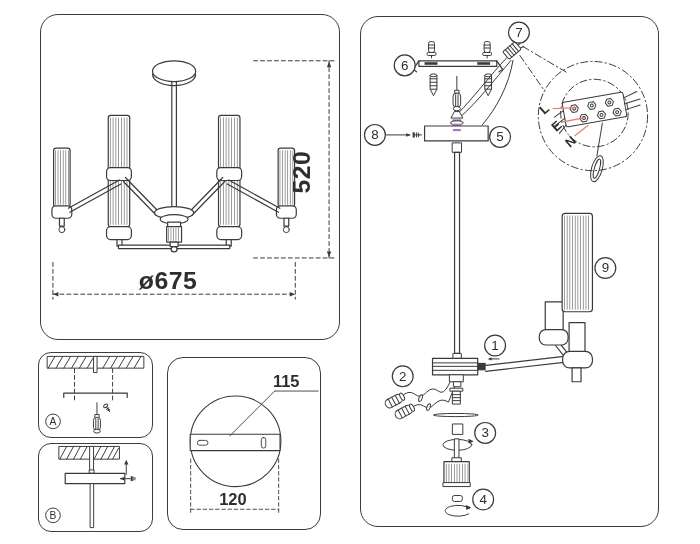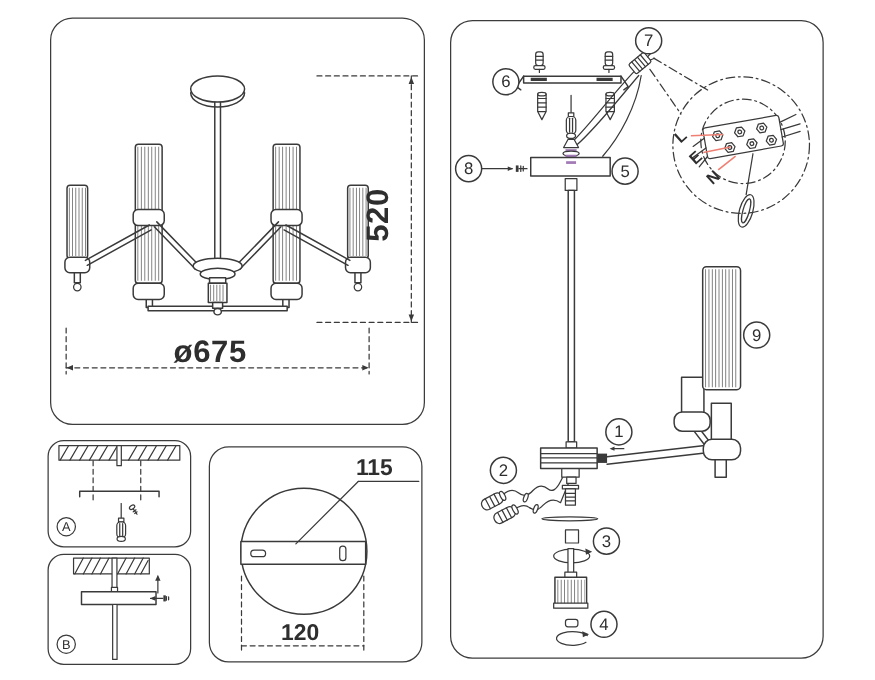--- a/index.html
+++ b/index.html
@@ -170,21 +170,21 @@
         <line x1="96" y1="34" x2="96" y2="37" class="ln thin"></line>
         <line x1="97.8" y1="34.3" x2="97.8" y2="36.7" class="ln thin"></line>
       </g>
       <g>
         <circle cx="14" cy="73" r="7.5" class="lnf thin"></circle>
         <text x="14" y="76.7" text-anchor="middle" class="badge-t">B</text>
       </g>
     </svg>
   </div>
 
-  <div class="panel" style="left:167px;top:357px;width:171px;height:173px;border-radius:16px;">
+  <div class="panel" style="left:167px;top:357px;width:154px;height:173px;border-radius:16px;">
     <svg viewBox="0 0 171 173">
       <circle cx="76" cy="84" r="51" class="ln"></circle>
       <g>
         <rect x="25" y="76" width="101" height="18.5" class="lnf"></rect>
         <rect x="33" y="83" width="12" height="5.4" rx="2.7" class="ln thin"></rect>
         <rect x="105" y="79.8" width="5" height="11.8" rx="2.4" class="ln thin"></rect>
       </g>
       <g>
         <line x1="169" y1="27.5" x2="120" y2="27.5" class="ln thin"></line>
         <line x1="120" y1="27.5" x2="69.5" y2="78" class="ln thin"></line>

